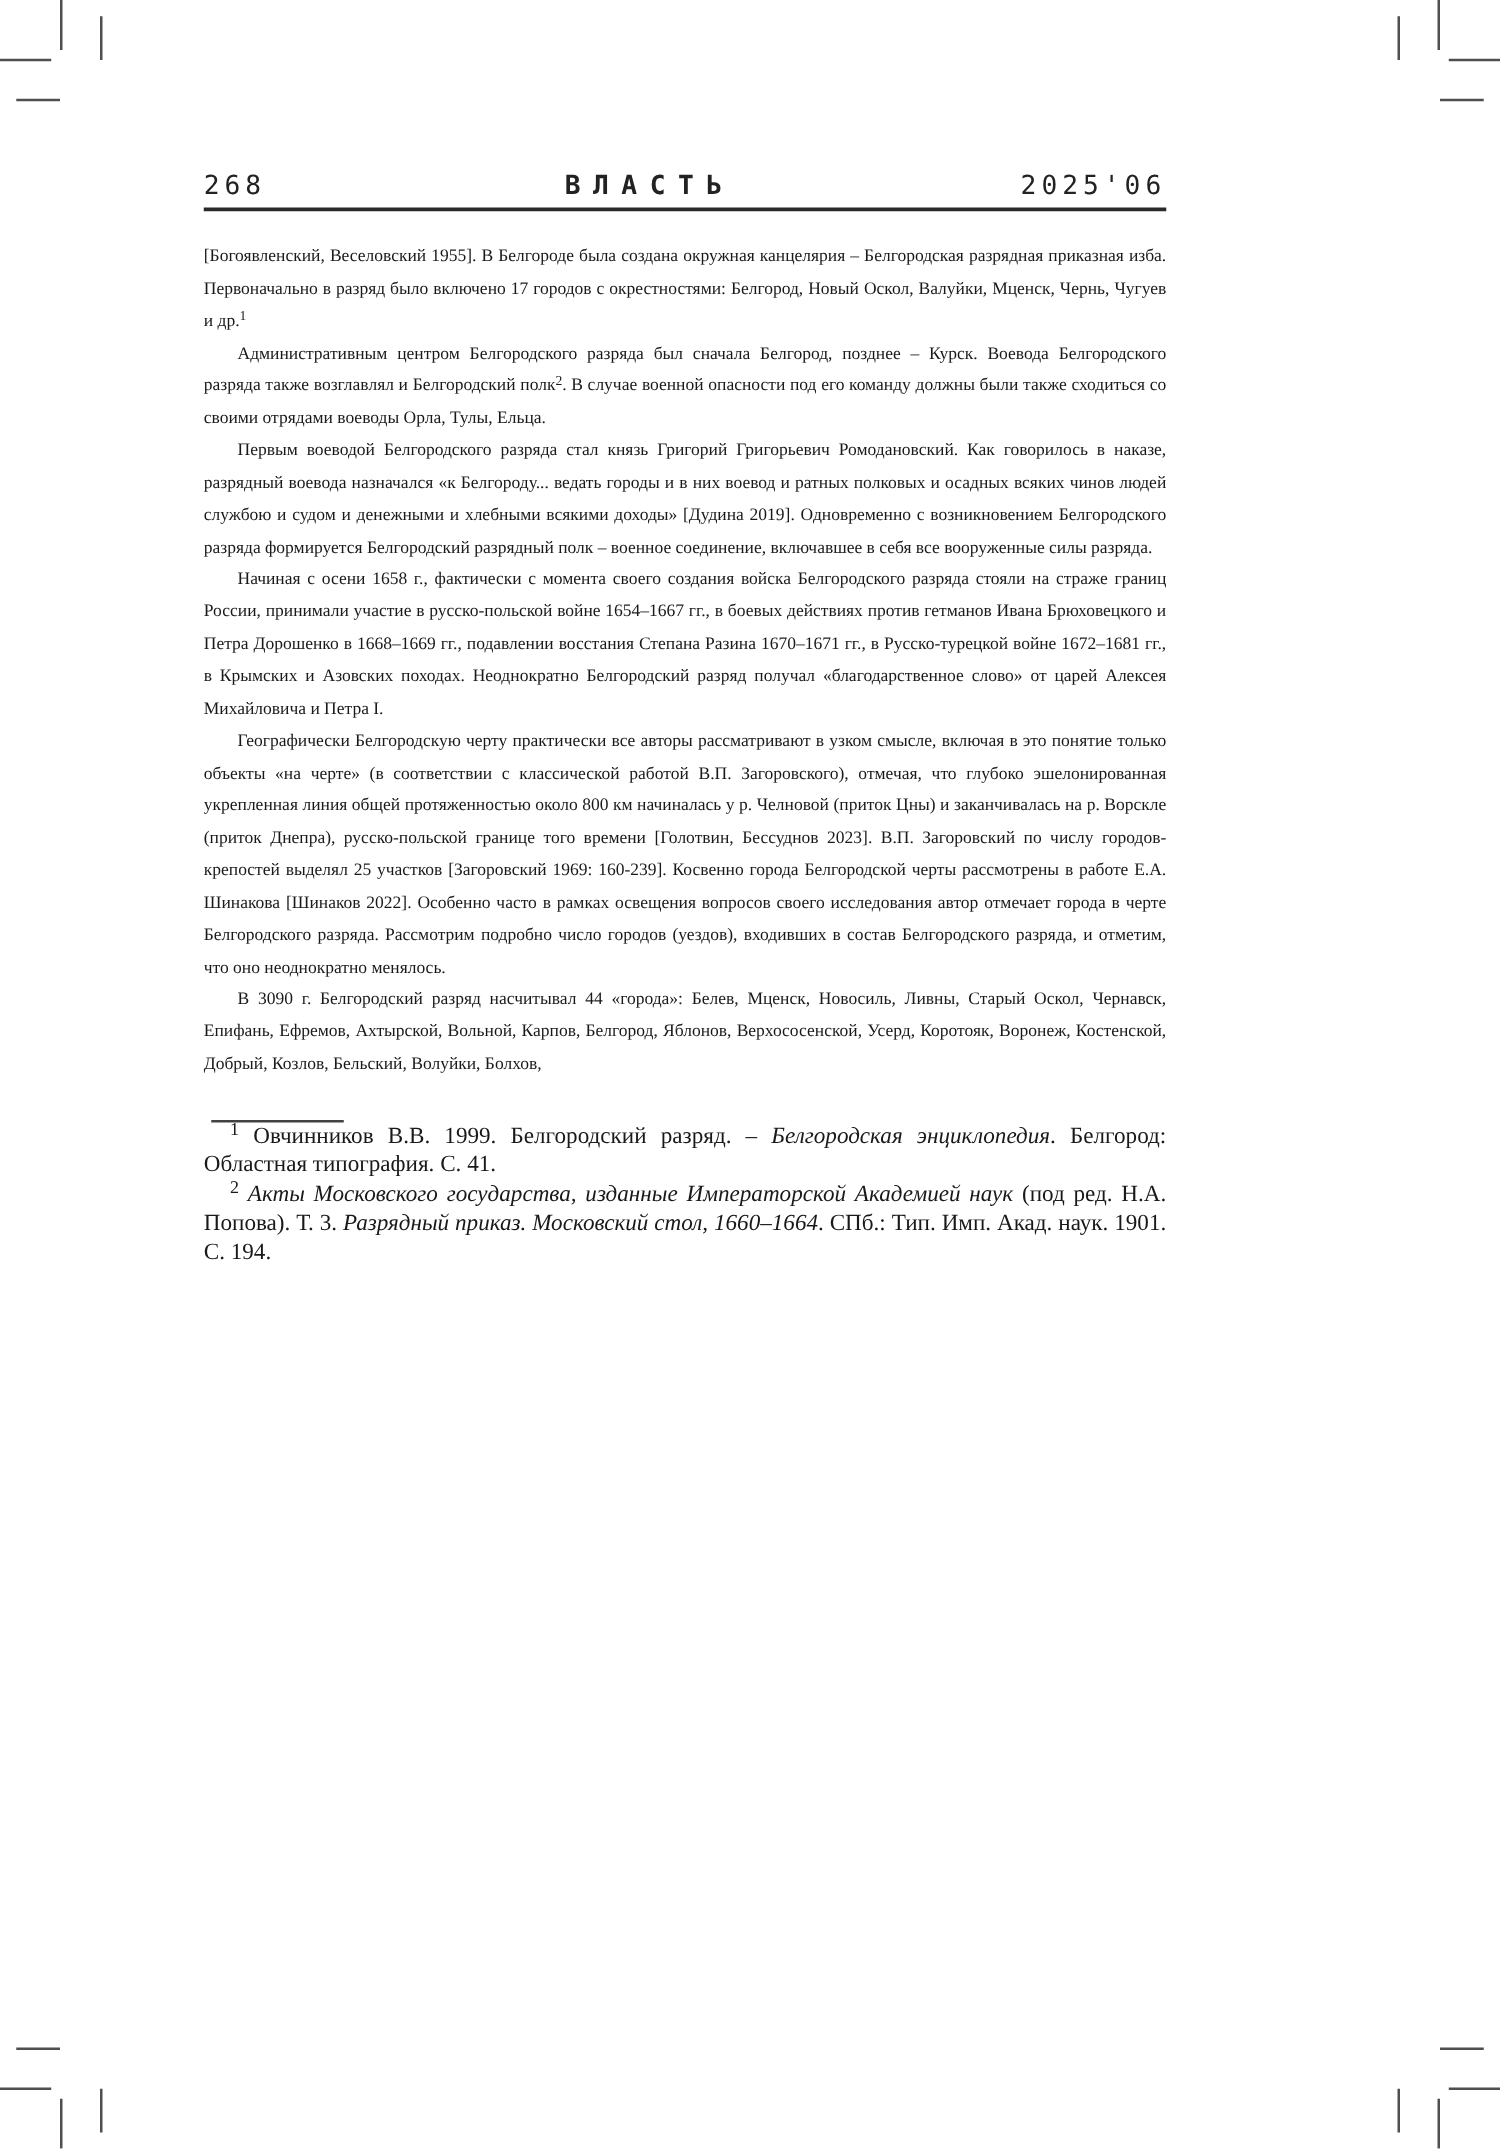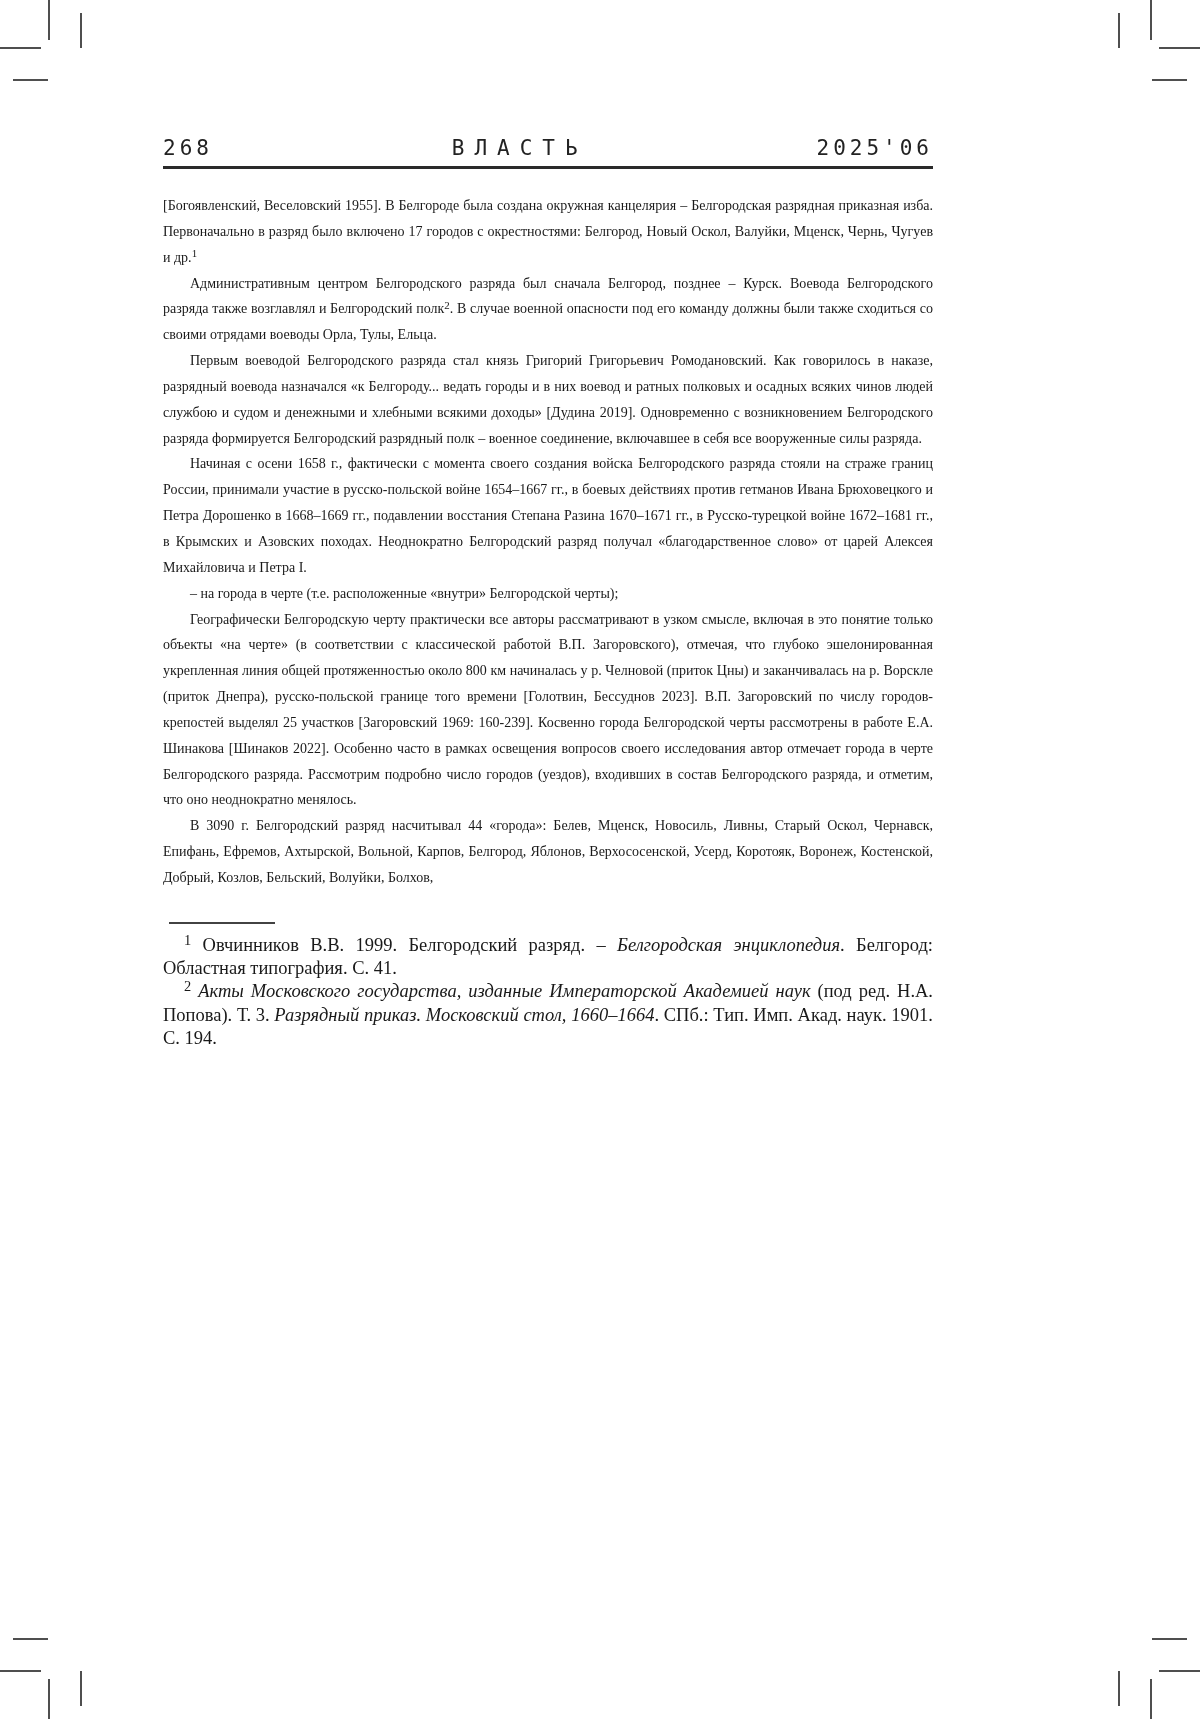--- a/index.html
+++ b/index.html
@@ -30,37 +30,37 @@
   .br-h1 { right:0;    bottom:47px; width:41px; height:2px;  }
   .br-h2 { right:13px; bottom:79px; width:35px; height:2px;  }
 
   .content { position:absolute; left:163px; top:136px; width:770px; }
 
   .hdr {
     display:flex; justify-content:space-between; align-items:baseline;
     font-family:"DejaVu Sans Mono",monospace;
     font-size:21px; letter-spacing:4px; color:#222222;
   }
-  .hdr .title { letter-spacing:10px; padding-left:10px; }
+  .hdr .title { letter-spacing:10px; padding-left:10px;font-weight:bold; }
   .hdr-rule { margin-top:6px; height:3px; background:#2a2a2a; }
 
   .bodytext {
     margin-top:24px; font-size:14px; line-height:25.85px;
     text-align:justify; color:#191919;
   }
   .para { margin:0; }
   .para.ind { text-indent:27px; }
   .sup {
     font-size:0.78em; position:relative; top:-0.42em; line-height:0;
   }
   .it { font-style:italic; }
 
   .fnsep { margin-top:31px; margin-left:6px; width:106px; height:2px; background:#424242; }
   .fns {
-    margin-top:10px; font-size:18.5px; line-height:23.3px;
+    font-size:18.5px; line-height:23.3px;
     text-align:justify; color:#191919;
   }
   .fns .para { text-indent:21px; }
 </style>
 </head>
 <body>
 
 <div class="page">
 
   <div class="crop tl-v1"></div>
@@ -87,21 +87,20 @@
       <span class="title">ВЛАСТЬ</span>
       <span>2025'06</span>
     </div>
     <div class="hdr-rule"></div>
 
     <div class="bodytext">
         <p class="para"><span>[Богоявленский, Веселовский 1955]. В Белгороде была создана окружная канцелярия – Белгородская разрядная приказная изба. Первоначально в разряд было включено 17 городов с окрестностями: Белгород, Новый Оскол, Валуйки, Мценск, Чернь, Чугуев и др.</span><span class="sup">1</span></p>
         <p class="para ind"><span>Административным центром Белгородского разряда был сначала Белгород, позднее – Курск. Воевода Белгородского разряда также возглавлял и Белгородский полк</span><span class="sup">2</span><span>. В случае военной опасности под его команду должны были также сходиться со своими отрядами воеводы Орла, Тулы, Ельца.</span></p>
         <p class="para ind"><span>Первым воеводой Белгородского разряда стал князь Григорий Григорьевич Ромодановский. Как говорилось в наказе, разрядный воевода назначался «к Белгороду... ведать городы и в них воевод и ратных полковых и осадных всяких чинов людей службою и судом и денежными и хлебными всякими доходы» [Дудина 2019]. Одновременно с возникновением Белгородского разряда формируется Белгородский разрядный полк – военное соединение, включавшее в себя все вооруженные силы разряда.</span></p>
         <p class="para ind"><span>Начиная с осени 1658 г., фактически с момента своего создания войска Белгородского разряда стояли на страже границ России, принимали участие в русско-польской войне 1654–1667 гг., в боевых действиях против гетманов Ивана Брюховецкого и Петра Дорошенко в 1668–1669 гг., подавлении восстания Степана Разина 1670–1671 гг., в Русско-турецкой войне 1672–1681 гг., в Крымских и Азовских походах. Неоднократно Белгородский разряд получал «благодарственное слово» от царей Алексея Михайловича и Петра I.</span></p>
-        <p class="para ind"><span>– на города в черте (т.е. расположенные «внутри» Белгородской черты);</span></p>
         <p class="para ind"><span>Географически Белгородскую черту практически все авторы рассматривают в узком смысле, включая в это понятие только объекты «на черте» (в соответствии с классической работой В.П. Загоровского), отмечая, что глубоко эшелонированная укрепленная линия общей протяженностью около 800 км начиналась у р. Челновой (приток Цны) и заканчивалась на р. Ворскле (приток Днепра), русско-польской границе того времени [Голотвин, Бессуднов 2023]. В.П. Загоровский по числу городов-крепостей выделял 25 участков [Загоровский 1969: 160-239]. Косвенно города Белгородской черты рассмотрены в работе Е.А. Шинакова [Шинаков 2022]. Особенно часто в рамках освещения вопросов своего исследования автор отмечает города в черте Белгородского разряда. Рассмотрим подробно число городов (уездов), входивших в состав Белгородского разряда, и отметим, что оно неоднократно менялось.</span></p>
         <p class="para ind"><span>В 3090 г. Белгородский разряд насчитывал 44 «города»: Белев, Мценск, Новосиль, Ливны, Старый Оскол, Чернавск, Епифань, Ефремов, Ахтырской, Вольной, Карпов, Белгород, Яблонов, Верхососенской, Усерд, Коротояк, Воронеж, Костенской, Добрый, Козлов, Бельский, Волуйки, Болхов,</span></p>
       </div>
 
     <div class="fnsep"></div>
     <div class="fns">
         <p class="para ind"><span class="sup">1</span><span> Овчинников В.В. 1999. Белгородский разряд. – </span><span class="it">Белгородская энциклопедия</span><span>. Белгород: Областная типография. С. 41.</span></p>
         <p class="para ind"><span class="sup">2</span><span> </span><span class="it">Акты Московского государства, изданные Императорской Академией наук</span><span> (под ред. Н.А. Попова). Т. 3. </span><span class="it">Разрядный приказ. Московский стол, 1660–1664</span><span>. СПб.: Тип. Имп. Акад. наук. 1901. С. 194.</span></p>
       </div>
 

